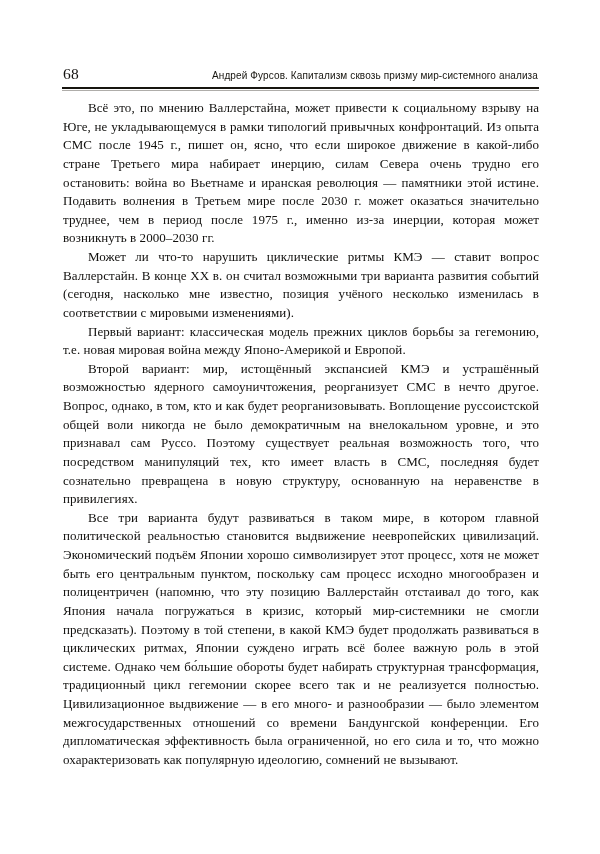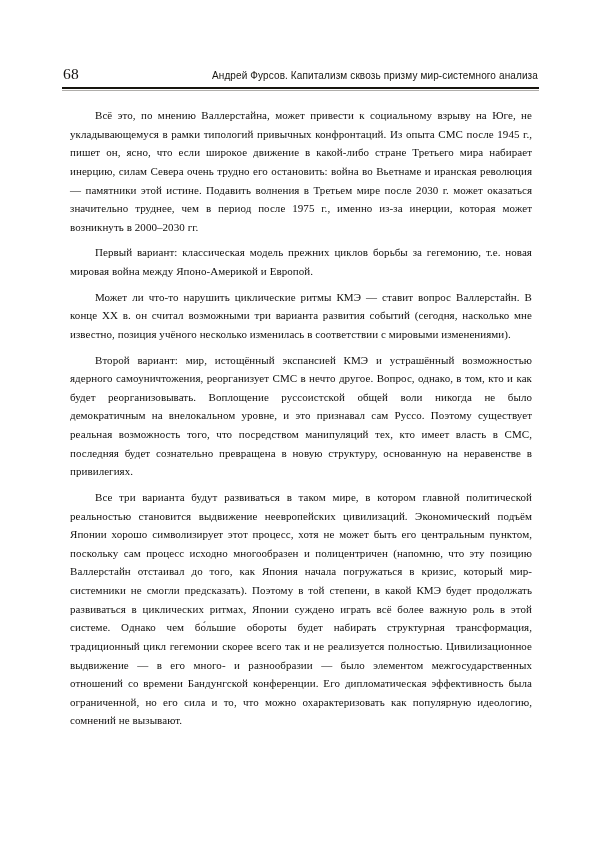--- a/index.html
+++ b/index.html
@@ -76,25 +76,25 @@
 
   
   .textblock {
     position: absolute;
     left: 63px;
     top: 99px;
     width: 476px;
   }
 
   .para {
-    margin: 7px;
+    margin: 0;
     text-indent: 25px;
     text-align: justify;
     text-justify: inter-word;
-    font-size: 11px;
+    font-size: 13px;
     line-height: 18.62px;
     color: #100f0d;
     letter-spacing: 0.005em;
     word-spacing: 0.004em;
     hyphens: manual;
     -webkit-hyphens: manual;
   }
 </style>
 </head>
 <body>
@@ -104,19 +104,19 @@
   <div class="running-head">
     <span class="folio">68</span>
     <span class="head-title">Андрей Фурсов. Капитализм сквозь призму мир-системного анализа</span>
   </div>
 
   <div class="head-rule"></div>
   <div class="head-rule-thin"></div>
 
   <div class="textblock">
     <p class="para">Всё это, по мнению Валлерстайна, может привести к социальному взрыву на Юге, не укладывающемуся в рамки типологий привычных конфронтаций. Из опыта СМС после 1945 г., пишет он, ясно, что если широкое движение в какой-либо стране Третьего мира набирает инерцию, силам Севера очень трудно его остановить: война во Вьетнаме и иранская революция — памятники этой истине. Подавить волнения в Третьем мире после 2030 г. может оказаться значительно труднее, чем в период после 1975 г., именно из-за инерции, которая может возникнуть в 2000–2030 гг.</p>
+    <p class="para">Может ли что-то нарушить циклические ритмы КМЭ — ставит вопрос Валлерстайн. В конце XX в. он считал возможными три варианта развития событий (сегодня, насколько мне известно, позиция учёного несколько изменилась в соответствии с мировыми изменениями).</p>
     <p class="para">Первый вариант: классическая модель прежних циклов борьбы за гегемонию, т.е. новая мировая война между Японо-Америкой и Европой.</p>
-    <p class="para">Может ли что-то нарушить циклические ритмы КМЭ — ставит вопрос Валлерстайн. В конце XX в. он считал возможными три варианта развития событий (сегодня, насколько мне известно, позиция учёного несколько изменилась в соответствии с мировыми изменениями).</p>
     <p class="para">Второй вариант: мир, истощённый экспансией КМЭ и устрашённый возможностью ядерного самоуничтожения, реорганизует СМС в нечто другое. Вопрос, однако, в том, кто и как будет реорганизовывать. Воплощение руссоистской общей воли никогда не было демократичным на внелокальном уровне, и это признавал сам Руссо. Поэтому существует реальная возможность того, что посредством манипуляций тех, кто имеет власть в СМС, последняя будет сознательно превращена в новую структуру, основанную на неравенстве в привилегиях.</p>
     <p class="para">Все три варианта будут развиваться в таком мире, в котором главной политической реальностью становится выдвижение неевропейских цивилизаций. Экономический подъём Японии хорошо символизирует этот процесс, хотя не может быть его центральным пунктом, поскольку сам процесс исходно многообразен и полицентричен (напомню, что эту позицию Валлерстайн отстаивал до того, как Япония начала погружаться в кризис, который мир-системники не смогли предсказать). Поэтому в той степени, в какой КМЭ будет продолжать развиваться в циклических ритмах, Японии суждено играть всё более важную роль в этой системе. Однако чем бо́льшие обороты будет набирать структурная трансформация, традиционный цикл гегемонии скорее всего так и не реализуется полностью. Цивилизационное выдвижение — в его много- и разнообразии — было элементом межгосударственных отношений со времени Бандунгской конференции. Его дипломатическая эффективность была ограниченной, но его сила и то, что можно охарактеризовать как популярную идеологию, сомнений не вызывают.</p>
   </div>
 
 </div>
 
 </body></html>

